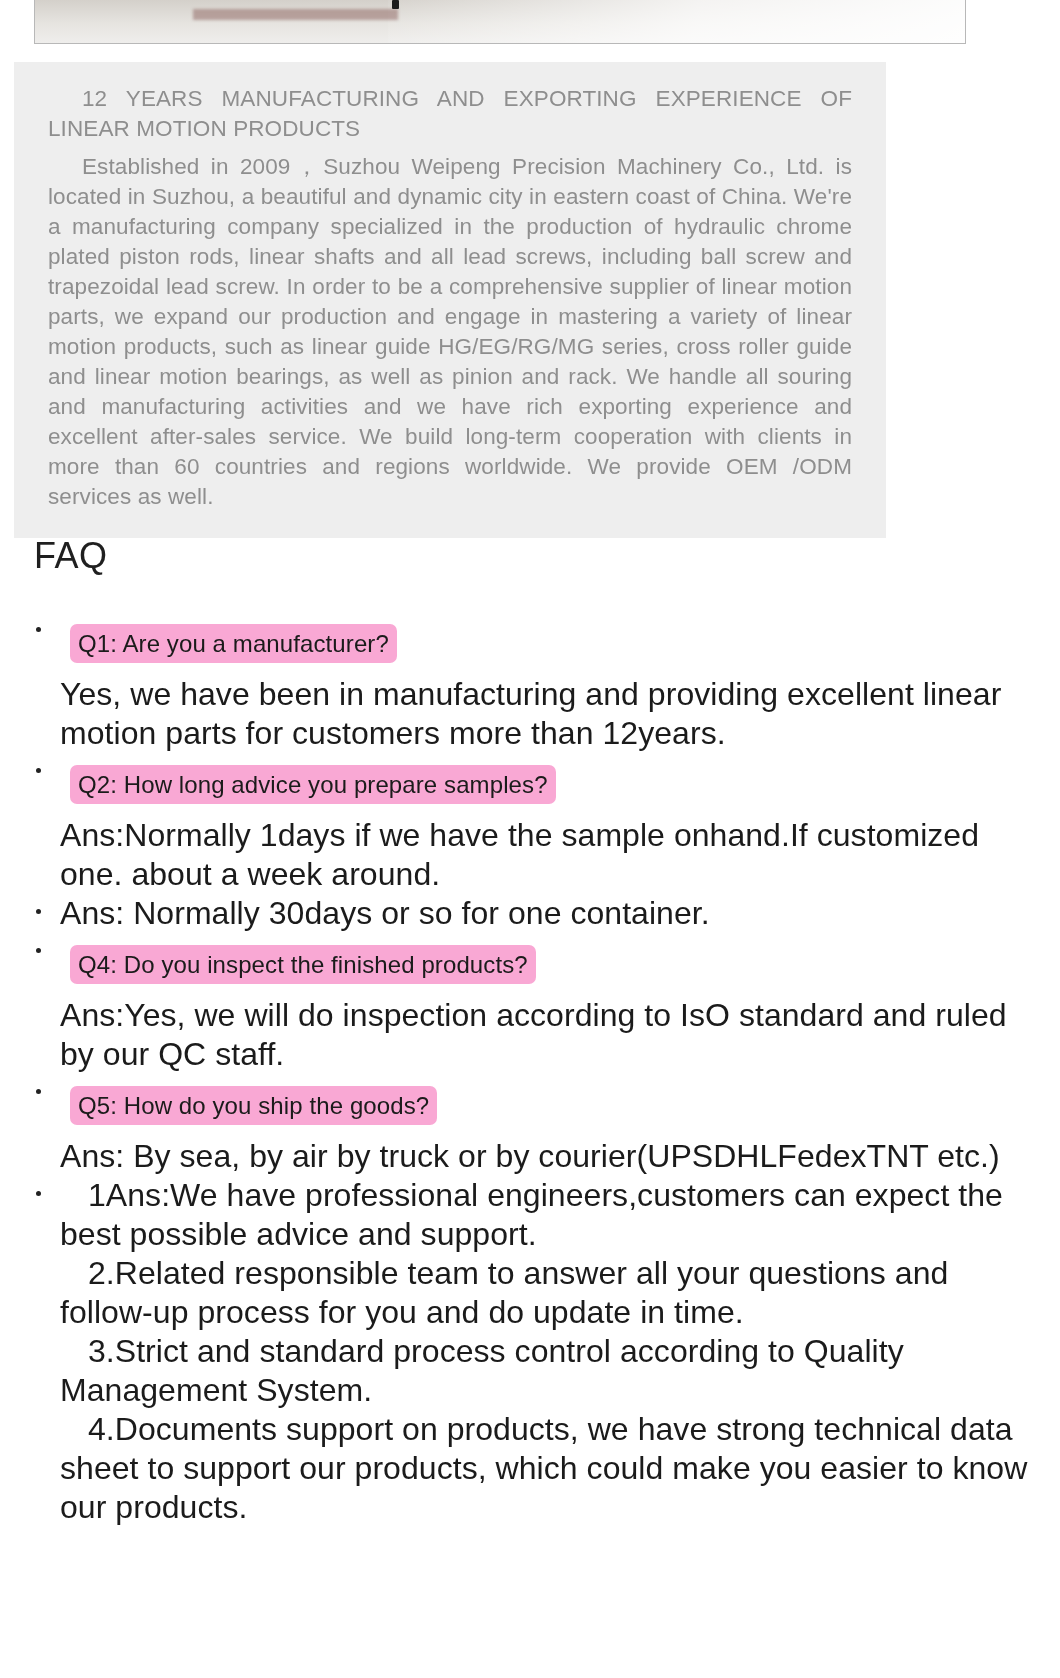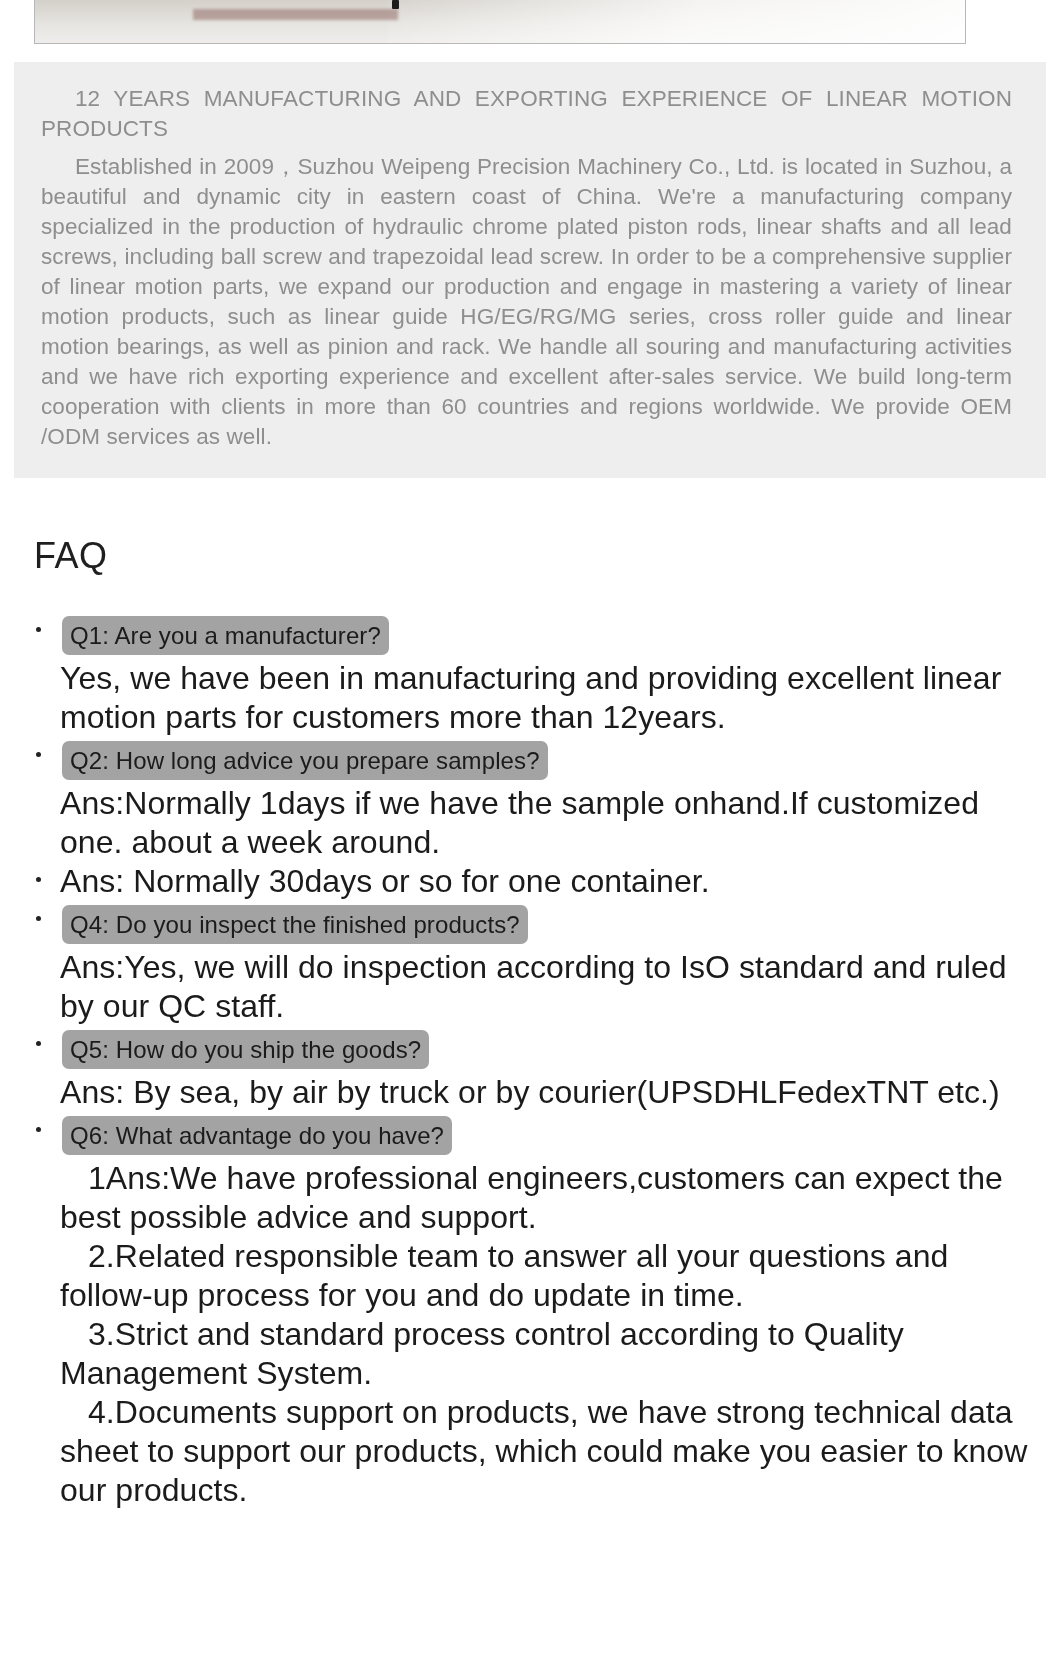--- a/index.html
+++ b/index.html
@@ -94,22 +94,22 @@
     height: 9px;
     background: #1c1c1c;
     border-radius: 1px;
   }
 
   
   .desc-box {
     position: absolute;
     left: 14px;
     top: 62px;
-    width: 1032px;
-    padding: 22px 34px 26px 27px;
+    width: 872px;
+    padding: 22px 34px 26px 34px;
     box-sizing: border-box;
     background: #eeeeee;
   }
   .desc-p {
     margin: 0;
     color: #8e8e8e;
     font-size: 22.5px;
     line-height: 30px;
     letter-spacing: 0.1px;
     text-align: justify;
@@ -156,25 +156,25 @@
     position: absolute;
     left: 0px;
     top: 15px;
     width: 5px;
     height: 5px;
     background: #222222;
     border-radius: 50%;
   }
   .faq-q {
     display: inline-block;
-    margin: 4px;
+    margin: 12px;
     font-size: 24px;
     line-height: 39px;
     color: #1b1b1b;
-    background: #a3a3a3;
+    background: #f9a8d4;
     border-radius: 7px;
     padding: 0 8px;
     letter-spacing: 0.1px;
   }
   .faq-a {
     margin: 0;
     padding: 0 0 0 2px;
     font-size: 32px;
     line-height: 39px;
     color: #1b1b1b;
@@ -234,21 +234,20 @@
     </li>
 
     <li class="faq-item">
       <span class="faq-bullet"></span>
       <div><span class="faq-q">Q5: How do you ship the goods?</span></div>
       <p class="faq-a">Ans: By sea, by air by truck or by courier(UPSDHLFedexTNT etc.)</p>
     </li>
 
     <li class="faq-item">
       <span class="faq-bullet"></span>
-      <div><span class="faq-q">Q6: What advantage do you have?</span></div>
       <p class="faq-a"><span class="indent"></span><span>1Ans:We have professional engineers,customers can expect the best possible advice and support.</span></p>
       <p class="faq-a"><span class="indent"></span><span>2.Related responsible team to answer all your questions and follow-up process for you and do update in time.</span></p>
       <p class="faq-a"><span class="indent"></span><span>3.Strict and standard process control according to Quality Management System.</span></p>
       <p class="faq-a"><span class="indent"></span><span>4.Documents support on products, we have strong technical data sheet to support our products, which could make you easier to know our products.</span></p>
     </li>
 
   </ul>
 
 </div>
 

